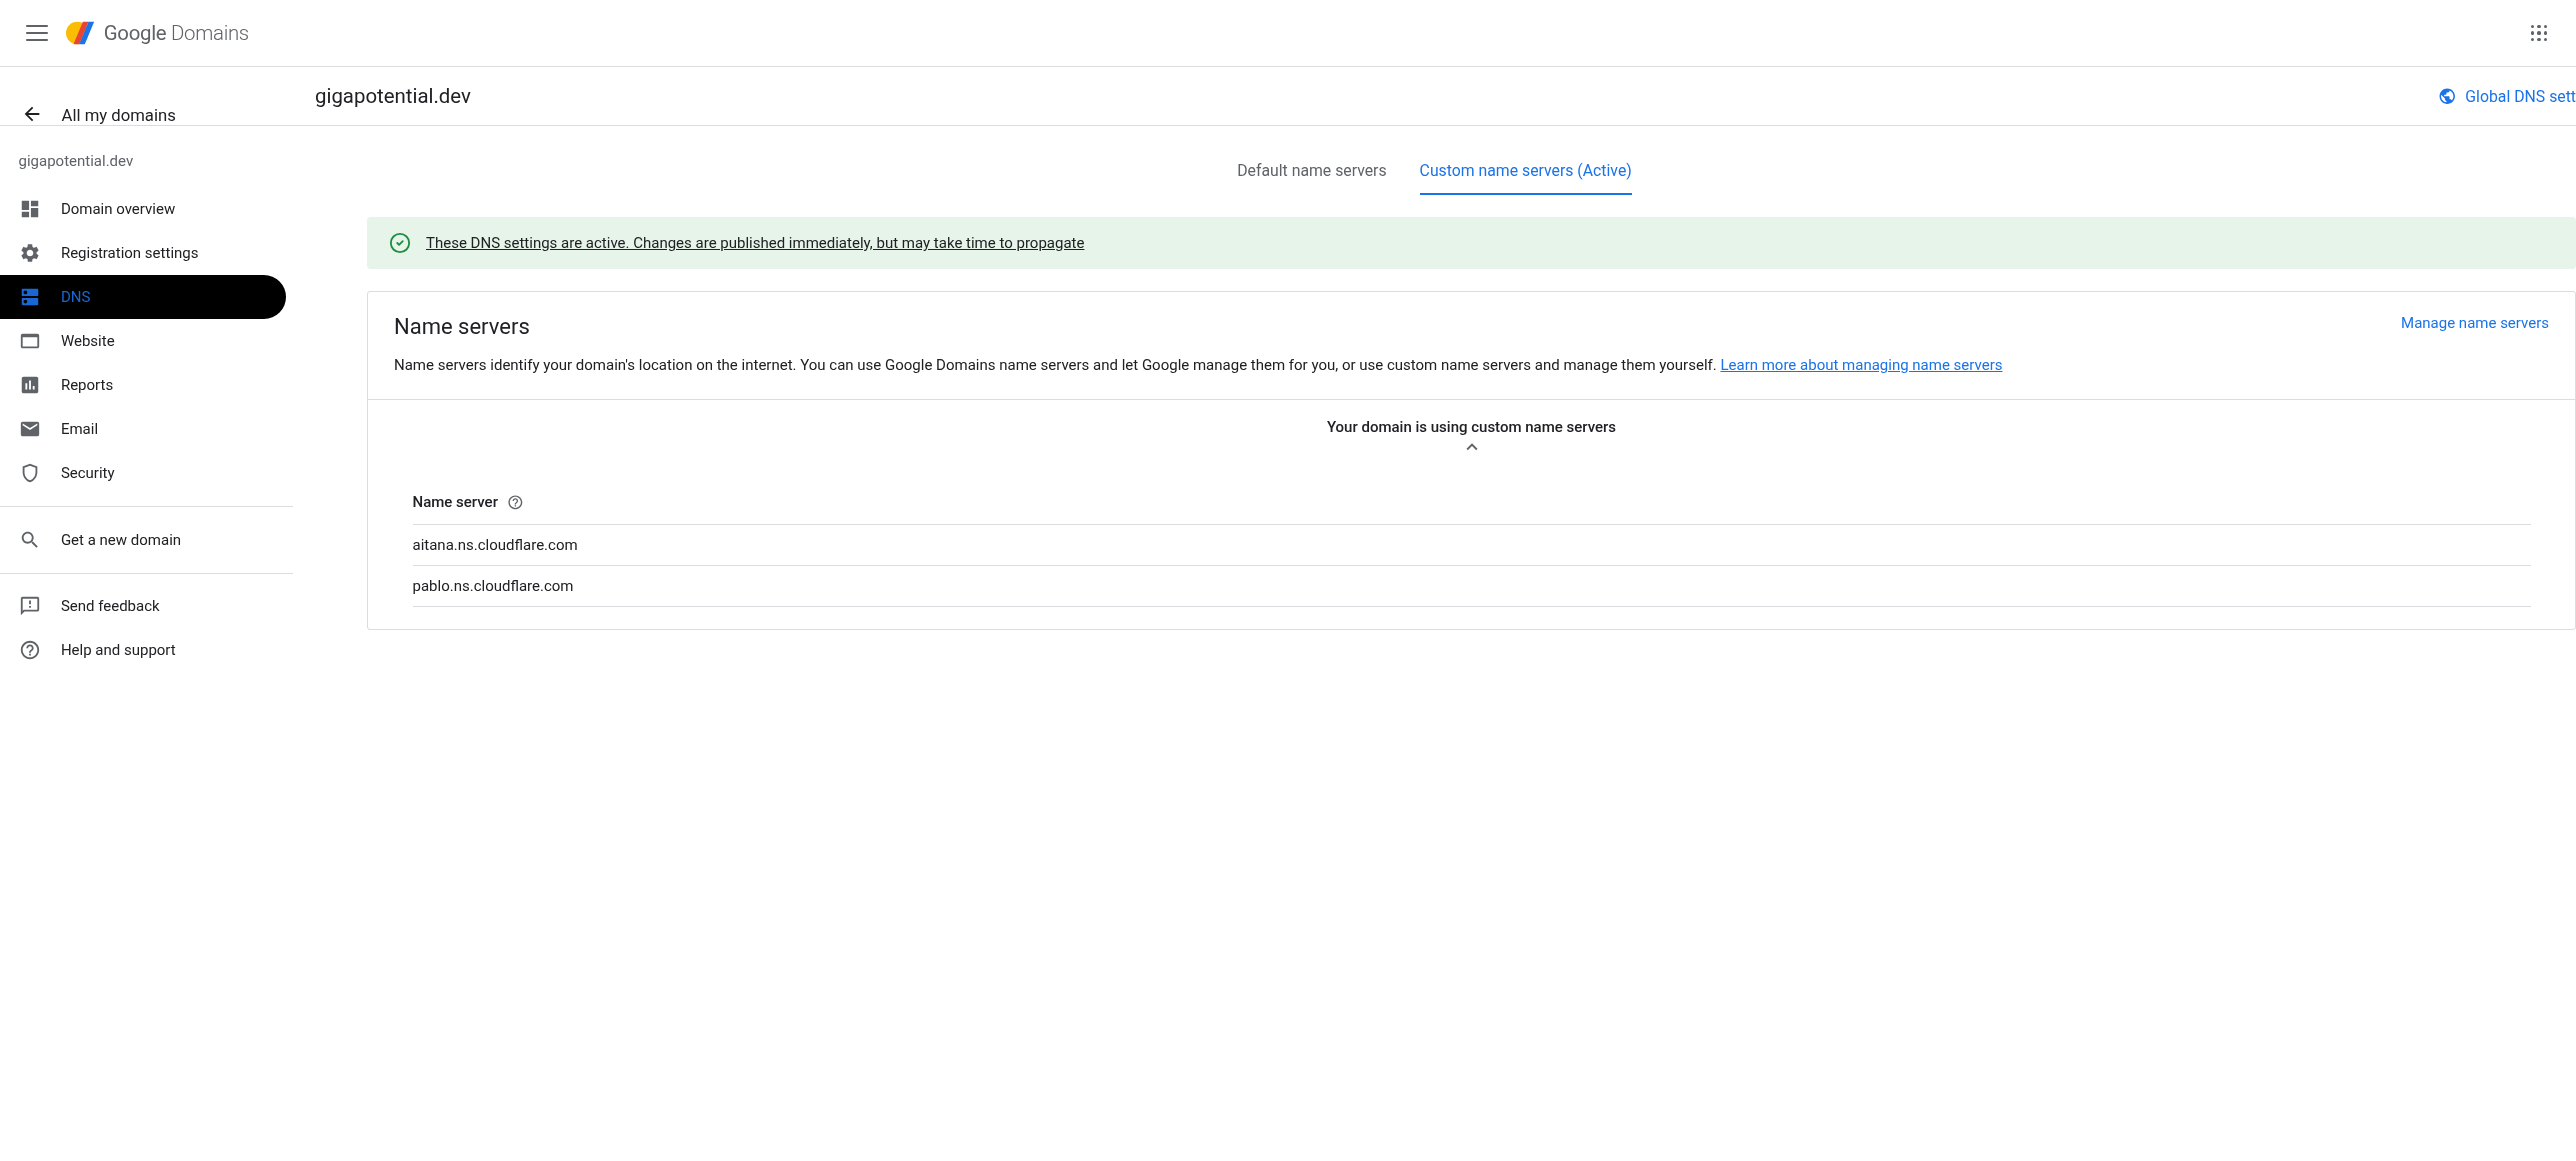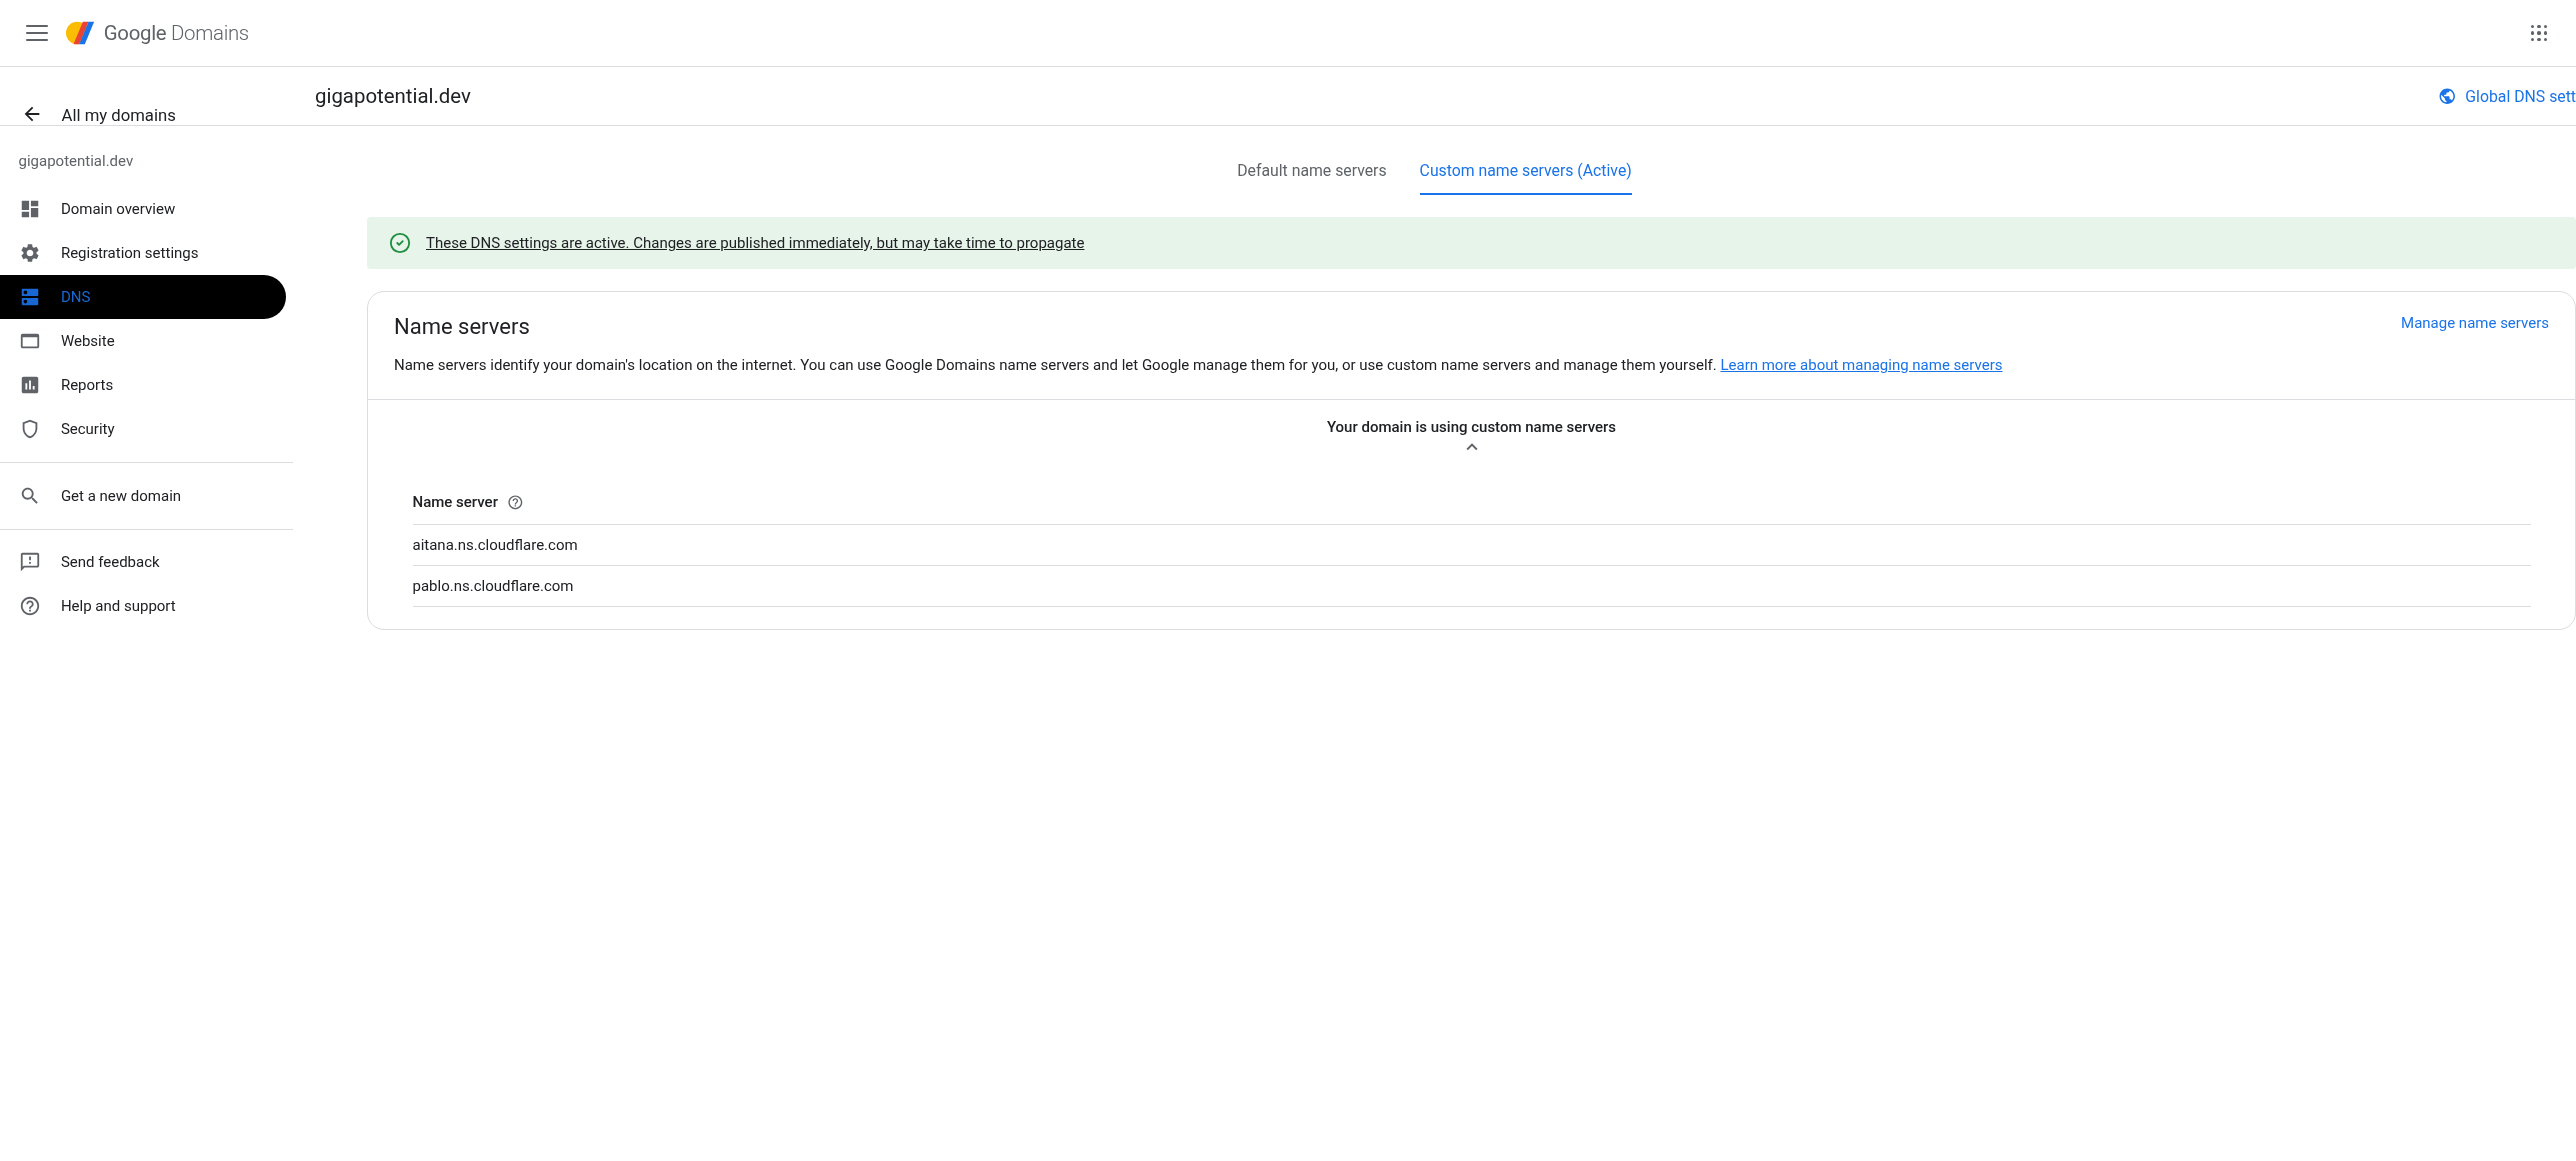--- a/index.html
+++ b/index.html
@@ -214,21 +214,21 @@
       color: #202124;
       text-decoration: underline;
     }
     .alert-icon {
       width: 22px;
       height: 22px;
       flex-shrink: 0;
     }
     .card {
       border: 0.9px solid #dadce0;
-      border-radius: 17px;
+      border-radius: 3px;
     }
     .card-header {
       display: flex;
       justify-content: space-between;
       align-items: flex-start;
       padding: 22px 26px 0 26px;
     }
     .card-title {
       font-size: 22px;
       color: #202124;
@@ -393,20 +393,28 @@
 
     <div class="sidebar-item">
       <div class="sidebar-icon">
         <svg viewBox="0 0 24 24" width="22" height="22">
             <path d="M19 3H5c-1.1 0-2 .9-2 2v14c0 1.1.9 2 2 2h14c1.1 0 2-.9 2-2V5c0-1.1-.9-2-2-2zM9 17H7v-7h2v7zm4 0h-2V7h2v10zm4 0h-2v-4h2v4z"></path>
           </svg>
       </div>
       <span>Reports</span>
     </div>
 
+    <div class="sidebar-item">
+      <div class="sidebar-icon">
+        <svg viewBox="0 0 24 24" width="22" height="22">
+            <path d="M20 4H4c-1.1 0-2 .9-2 2v12c0 1.1.9 2 2 2h16c1.1 0 2-.9 2-2V6c0-1.1-.9-2-2-2zm0 4l-8 5-8-5V6l8 5 8-5v2z"></path>
+          </svg>
+      </div>
+      <span>Email</span>
+    </div>
 
     <div class="sidebar-item">
       <div class="sidebar-icon">
         <svg viewBox="0 0 24 24" width="22" height="22">
             <path d="M12 2L4 5v6.09c0 5.05 3.41 9.76 8 10.91 4.59-1.15 8-5.86 8-10.91V5l-8-3zm0 17.93c-3.47-1.07-6-4.9-6-8.84V6.39l6-2.25 6 2.25v4.7c0 3.94-2.53 7.77-6 8.84z"></path>
           </svg>
       </div>
       <span>Security</span>
     </div>
 

